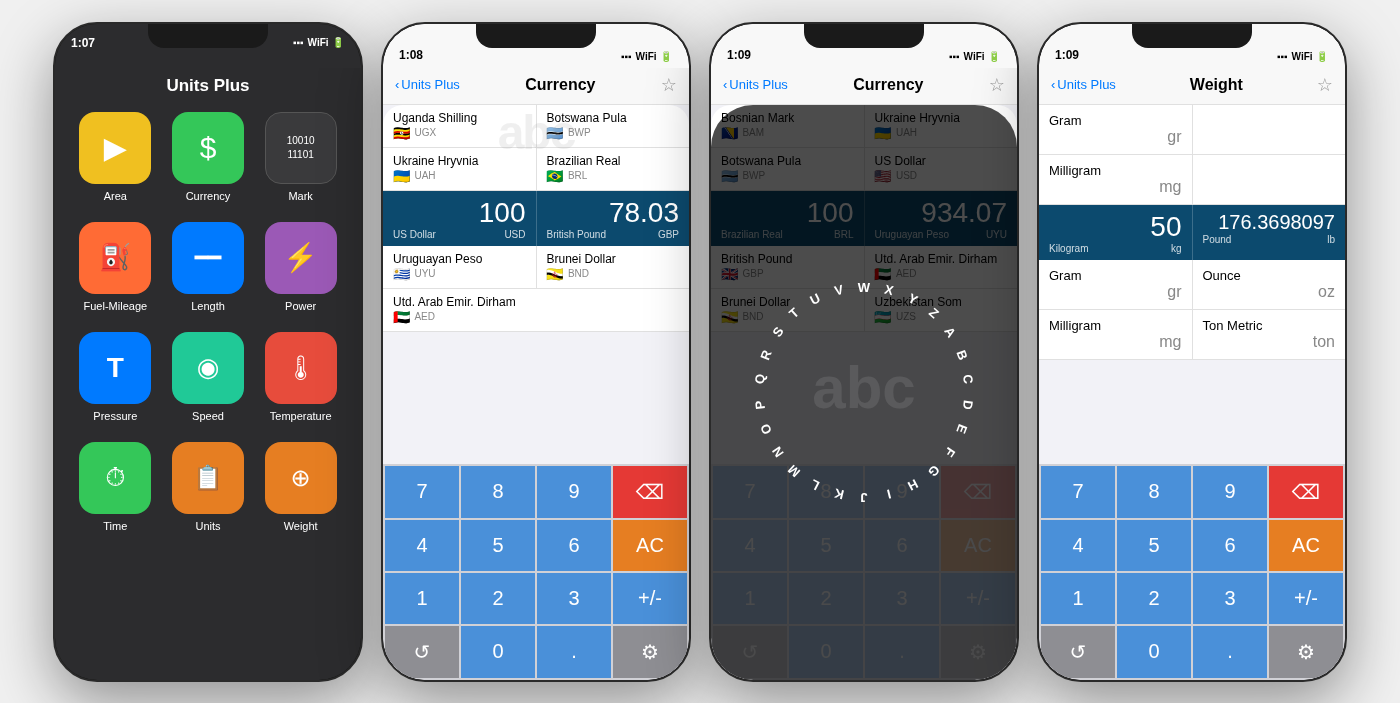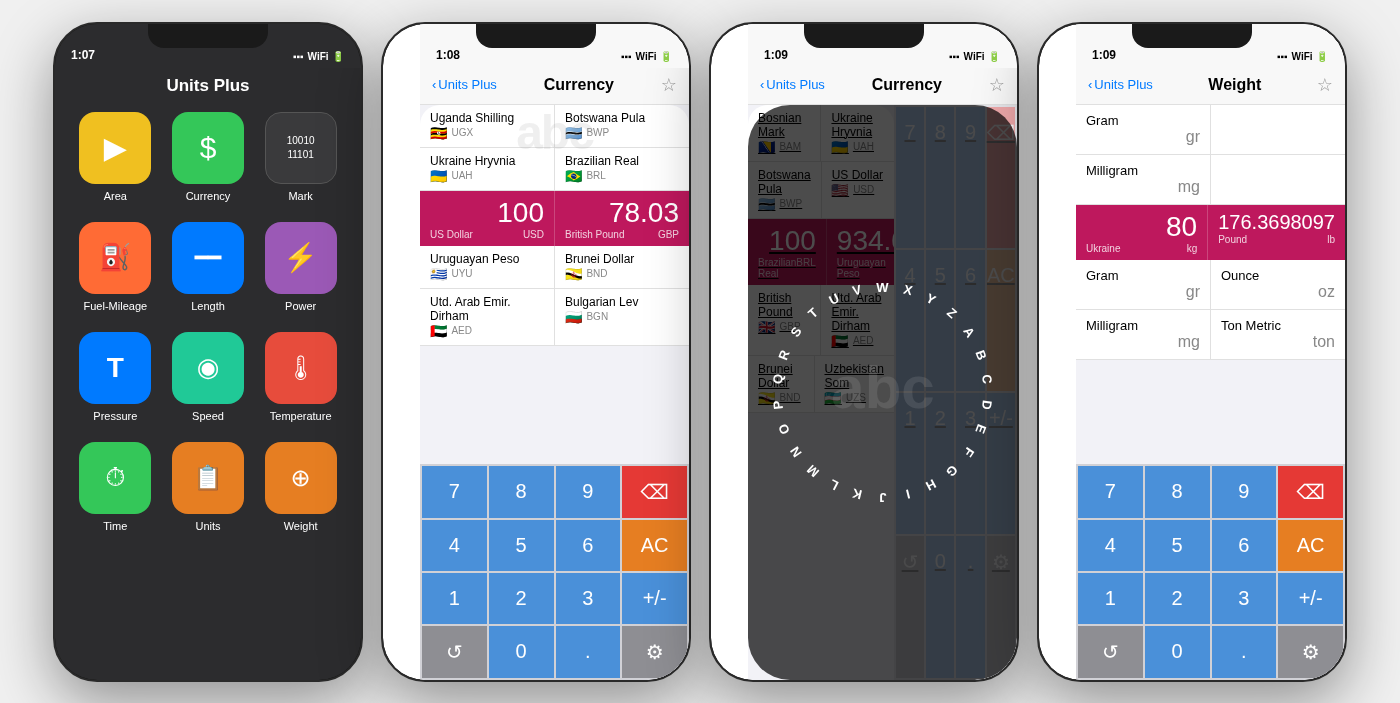--- a/index.html
+++ b/index.html
@@ -55,20 +55,21 @@
       justify-content: space-between;
       padding: 0 16px 6px;
       font-size: 11px;
       font-weight: 600;
       position: relative;
       z-index: 5;
     }
     .status-bar.dark {
       background: #2c2c2e;
       color: #fff;
+      align-items: center;
     }
     .status-time { font-size: 12px; font-weight: 700; }
     .status-icons { display: flex; gap: 4px; align-items: center; font-size: 10px; }
 
     
     .main-menu-bg {
       background: #2c2c2e;
       height: 100%;
     }
     .main-menu-title {
@@ -104,21 +105,20 @@
       font-size: 11px;
       text-align: center;
     }
 
     
     .currency-screen {
       background: #f2f2f7;
       height: 100%;
       display: flex;
       flex-direction: column;
-      margin-left: 37px;
     }
     .nav-bar {
       background: #f8f8f8;
       display: flex;
       align-items: center;
       justify-content: space-between;
       padding: 6px 12px 8px;
       border-bottom: 1px solid #e0e0e0;
     }
     .nav-back {
@@ -155,21 +155,21 @@
     .currency-code {
       font-size: 10px;
       color: #888;
       display: flex;
       align-items: center;
       gap: 4px;
     }
 
     .active-row {
       display: flex;
-      background: #be185d;
+      background: #0c4a6e;
     }
     .active-cell {
       flex: 1;
       padding: 6px 10px;
       border-right: 1px solid rgba(255,255,255,0.2);
     }
     .active-cell:last-child { border-right: none; }
     .active-value {
       font-size: 28px;
       font-weight: 300;
@@ -421,24 +421,20 @@
               <div class="currency-cell">
                 <div class="currency-name">Brunei Dollar</div>
                 <div class="currency-code"><span class="flag">🇧🇳</span> BND</div>
               </div>
             </div>
 
             <div class="currency-row">
               <div class="currency-cell">
                 <div class="currency-name">Utd. Arab Emir. Dirham</div>
                 <div class="currency-code"><span class="flag">🇦🇪</span> AED</div>
-              </div>
-              <div class="currency-cell">
-                <div class="currency-name">Bulgarian Lev</div>
-                <div class="currency-code"><span class="flag">🇧🇬</span> BGN</div>
               </div>
             </div>
           </div>
 
           <div class="keypad">
             <div class="key">7</div>
             <div class="key">8</div>
             <div class="key">9</div>
             <div class="key red-key">⌫</div>
             <div class="key">4</div>
@@ -473,21 +469,21 @@
         </div>
         <div class="nav-bar">
           <div class="nav-back">
             <span>‹</span>
             <span>Units Plus</span>
           </div>
           <span class="nav-title">Currency</span>
           <span class="nav-star">☆</span>
         </div>
 
-        <div style="position:relative;flex:1;display:flex;flex-direction:row;text-decoration:underline;">
+        <div style="position:relative;flex:1;display:flex;flex-direction:column;">
           <div class="currency-list">
 
             <div class="currency-row">
               <div class="currency-cell">
                 <div class="currency-name">Bosnian Mark</div>
                 <div class="currency-code"><span class="flag">🇧🇦</span> BAM</div>
               </div>
               <div class="currency-cell">
                 <div class="currency-name">Ukraine Hryvnia</div>
                 <div class="currency-code"><span class="flag">🇺🇦</span> UAH</div>
@@ -650,23 +646,23 @@
                 <div class="weight-unit">mg</div>
               </div>
               <div class="weight-cell">
                 <div class="weight-name"></div>
                 <div class="weight-unit"></div>
               </div>
             </div>
 
             <div class="active-row">
               <div class="active-cell">
-                <div class="active-value">80</div>
+                <div class="active-value">50</div>
                 <div class="active-label">
-                  <span>Ukraine</span>
+                  <span>Kilogram</span>
                   <span>kg</span>
                 </div>
               </div>
               <div class="active-cell">
                 <div class="active-value" style="text-align:right;font-size:20px;">176.3698097</div>
                 <div class="active-label">
                   <span>Pound</span>
                   <span>lb</span>
                 </div>
               </div>

